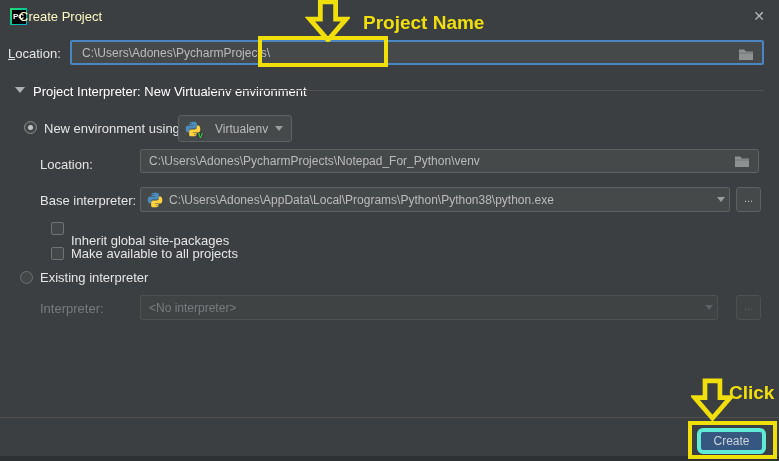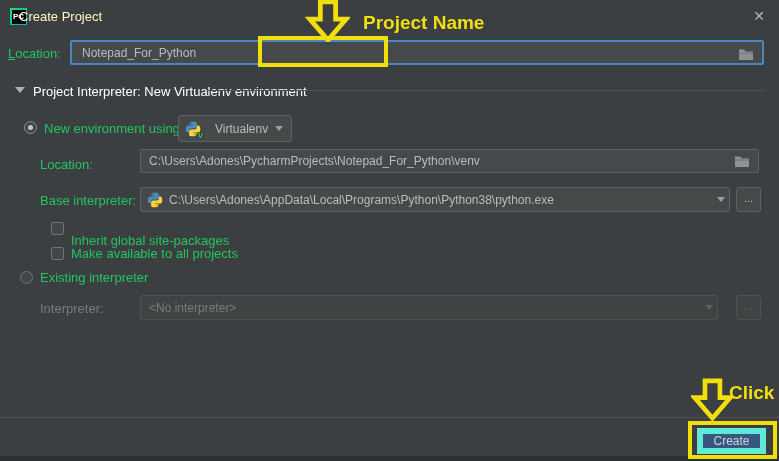--- a/index.html
+++ b/index.html
@@ -5,21 +5,21 @@
   * { margin:0; padding:0; box-sizing:border-box; }
   html,body { width:779px; height:461px; }
   body {
     position:relative;
     background:#3c3f41;
     font-family:"Liberation Sans", sans-serif;
     color:#bbbbbb;
     overflow:hidden;
   }
   .abs { position:absolute; }
-  .lbl { font-size:13px; color:#22c55e; white-space:nowrap; }
+  .lbl { font-size:13px; color:#e5e5e5; white-space:nowrap; }
   .dim { color:#777b7d; }
   .u { text-decoration:underline; }
 
   
   .pc-badge { left:10px; top:8px; width:17px; height:17px;
     background:linear-gradient(135deg,#2bd96e 0%,#00c4a0 55%,#08b3d6 100%);
     padding:1.5px; }
   .pc-badge-inner { width:100%; height:100%; background:#000; color:#fff;
     font-size:8px; font-weight:bold; display:flex; align-items:center; justify-content:center;
     letter-spacing:0; font-family:"Liberation Sans",sans-serif; }
@@ -65,21 +65,21 @@
   .combo-dd { left:178px; top:115px; width:114px; height:27px; background:#45494a;
     border:1px solid #5e6164; border-radius:3px; display:flex; align-items:center; padding:0 8px 0 6px; }
   .py-wrap { position:relative; width:16px; height:16px; flex:0 0 16px; }
   .venv-v { position:absolute; right:-2px; bottom:-3px; color:#43c94d; font-size:9px; font-weight:bold;
     text-shadow:0 0 2px #000; }
 
   
   .footer-sep { left:0; top:417px; width:779px; height:1px; background:#515151; }
   .bottom-strip { left:0; top:456px; width:779px; height:5px; background:#2e3133; }
   .create-btn { left:697px; top:428px; width:69px; height:26px; background:#365880;
-    border:6px solid #5eead4; border-radius:0; color:#ccd4dc; font-size:12px;
+    border:4px solid #5eead4; border-radius:6px; color:#ccd4dc; font-size:12px;
     display:flex; align-items:center; justify-content:center; }
 
   
   .hl-box { border:4px solid #f0df0b; background:transparent; pointer-events:none; z-index:6; }
   .hl-project { left:258px; top:36px; width:130px; height:31px; }
   .hl-create { left:688px; top:421px; width:89px; height:38px; }
   .ann-text { color:#f0df0b; font-weight:bold; font-size:19px; white-space:nowrap; z-index:6; }
   .ann-project-name { left:363px; top:12px; }
   .ann-click { left:729px; top:382px; }
   .ann-arrow { z-index:6; pointer-events:none; }
@@ -89,21 +89,21 @@
 
 <div class="abs pc-badge">
   <div class="pc-badge-inner">PC</div>
 </div>
 <div class="abs dlg-title">Create Project</div>
 <div class="abs close-x">✕</div>
 
 <div class="abs lbl" style="left:8px; top:46px;"><span class="u">L</span><span>ocation:</span></div>
 
 <div class="abs field focused loc-field">
-    <span>Notepad_For_Python</span>
+  <span>C:\Users\Adones\PycharmProjects\</span>
   <span class="abs" style="right:8px; top:6px;">
     <svg class="folder-svg" width="16" height="13" viewBox="0 0 16 13">
         <path fill="#8e9192" d="M1 1.5h5.2l1.6 2H15v8.5H1z"></path>
         <path fill="#3c3f41" d="M1 4.6h14v1H1z" opacity="0.35"></path>
       </svg>
   </span>
 </div>
 
 <div class="abs tri-expand"></div>
 <div class="abs sec-title">Project Interpreter: New Virtualenv environment</div>

